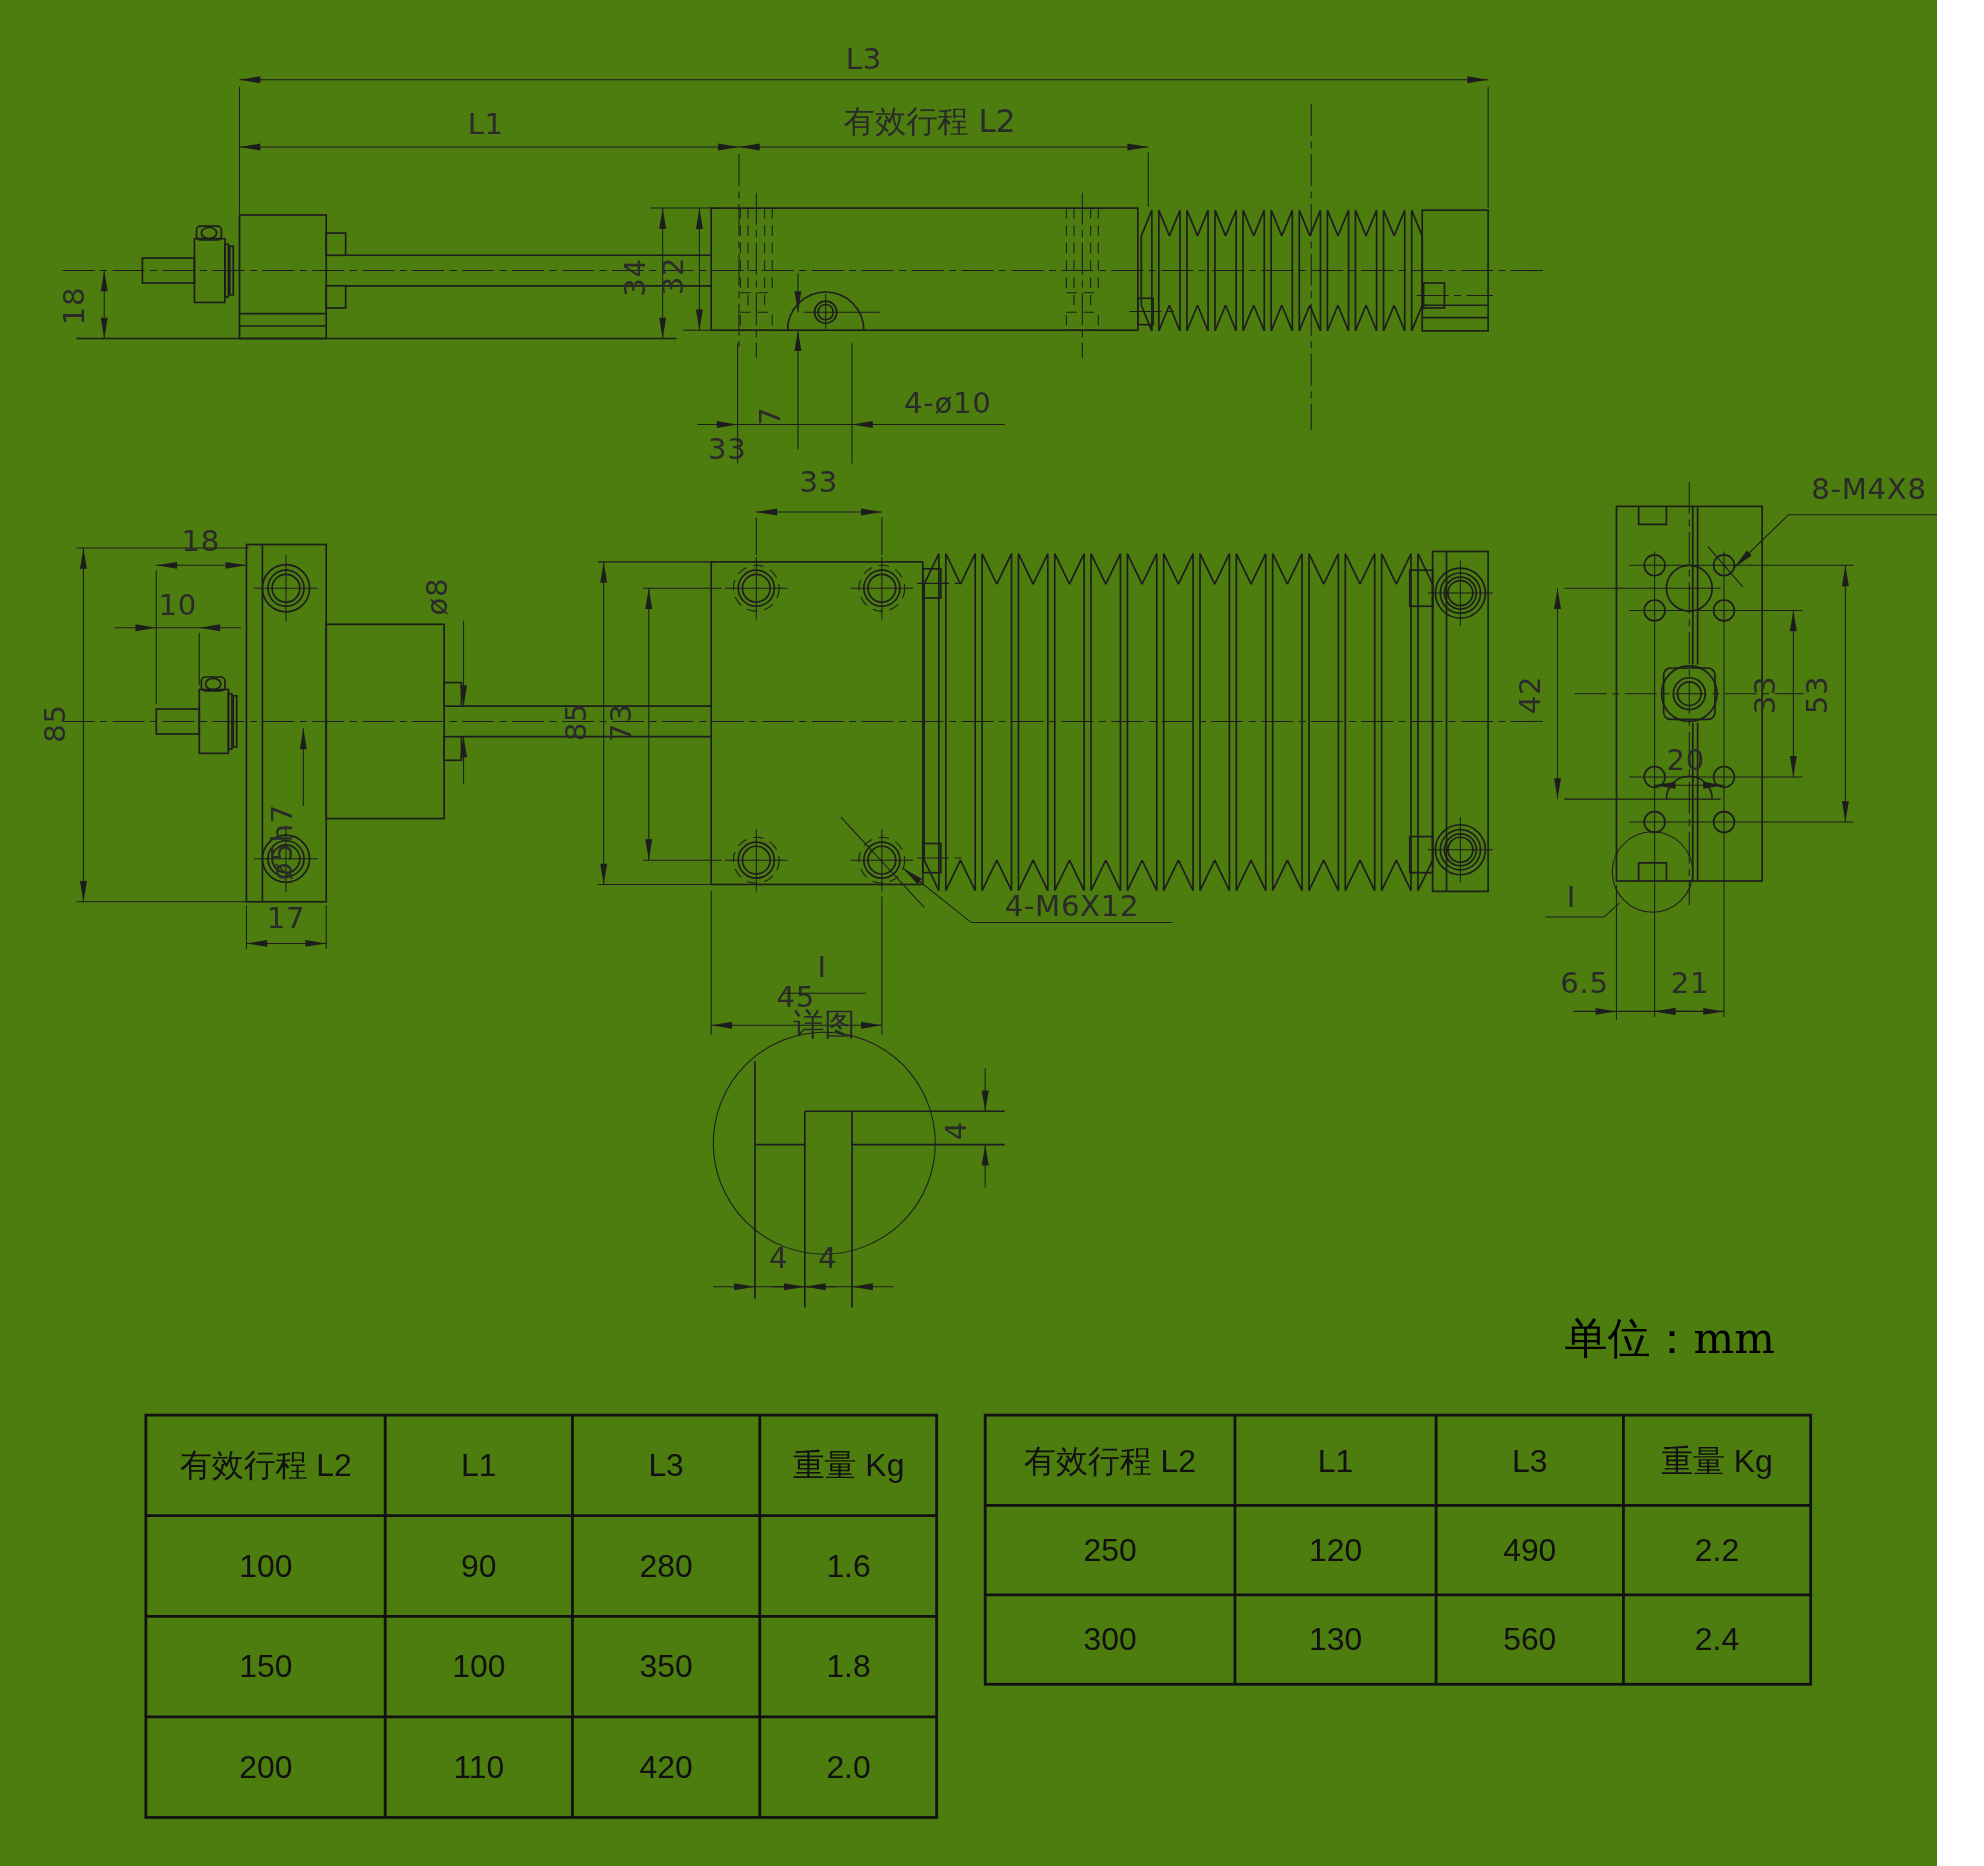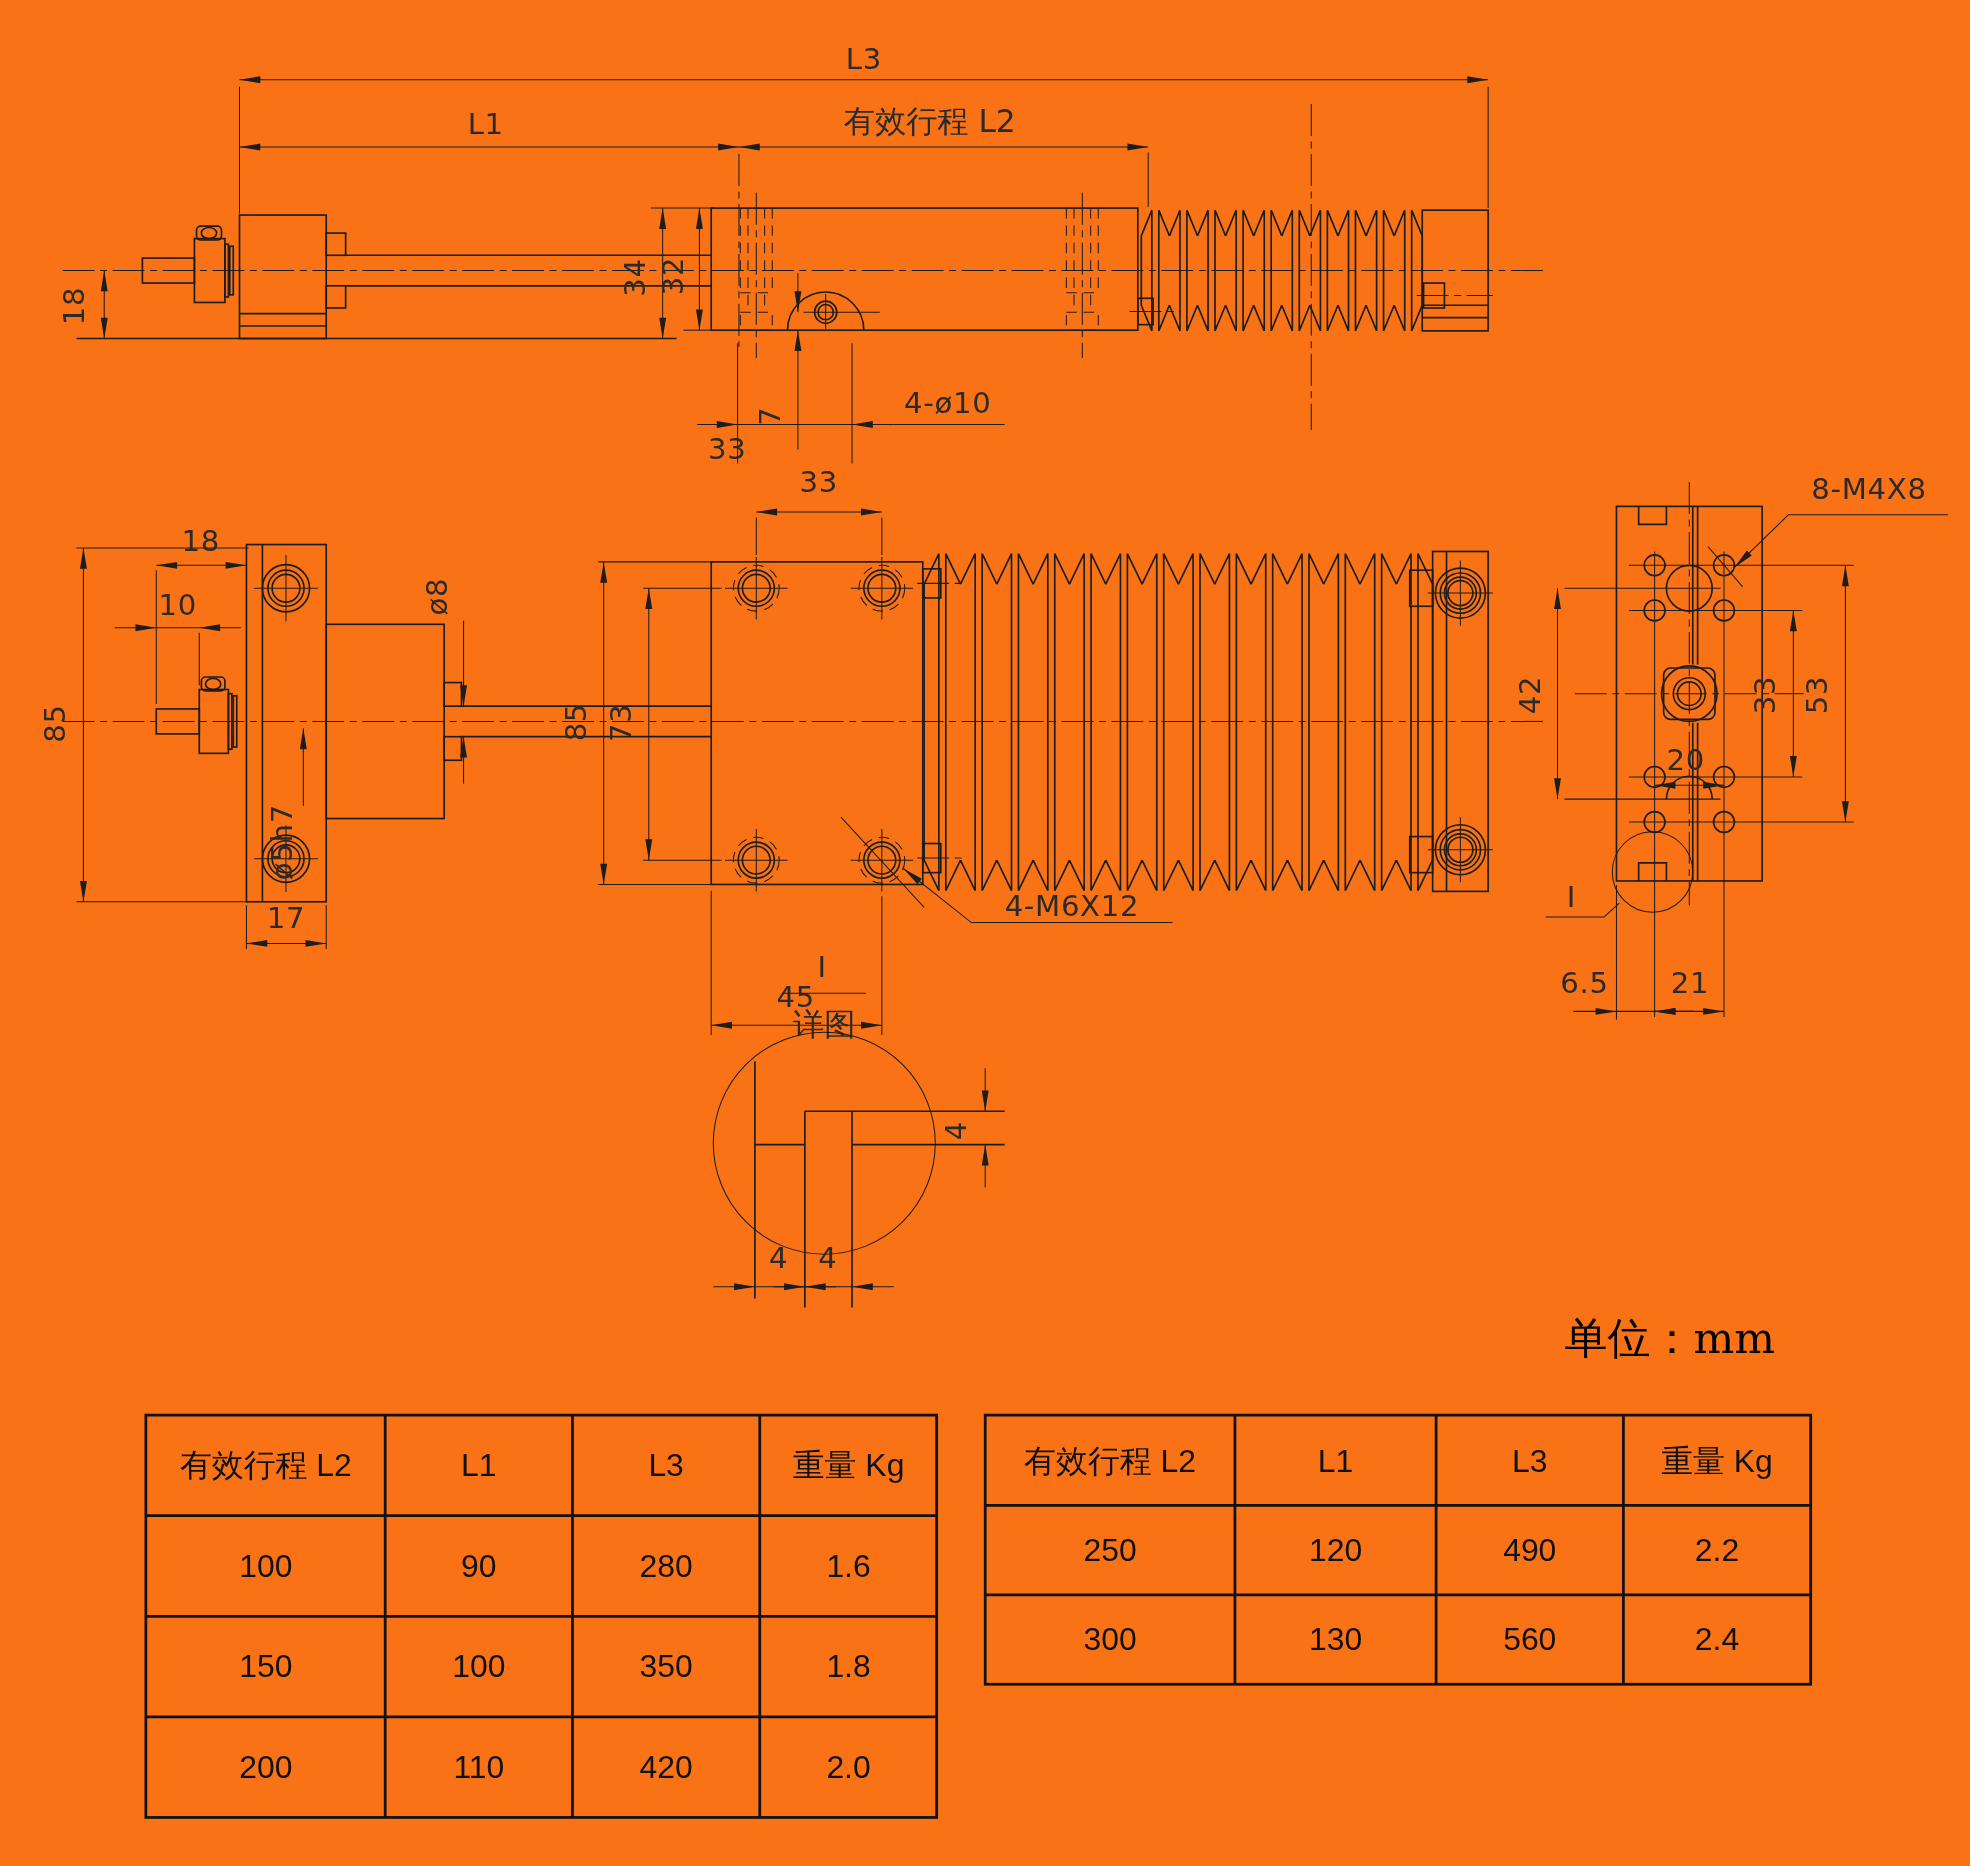--- a/index.html
+++ b/index.html
@@ -1,16 +1,16 @@
 <!DOCTYPE html>
 <html style="font-size:11px"><head>
 <meta charset="utf-8">
 <style>
   html,body{margin:0;padding:0;background:#fff;}
-  .page{position:relative;width:1937px;height:1866px;background:#f97316;overflow:hidden;padding-left:33px;}
+  .page{position:relative;width:1937px;height:1866px;background:#4d7c0f;overflow:hidden;}
   svg{position:absolute;left:0;top:0;}
   .o2{stroke:#1d1d1d;stroke-width:2.4;fill:none;}
   .tl{stroke:#1d1d1d;stroke-width:1.5;fill:none;}
   .tb{stroke:#111;stroke-width:4;fill:none;}
   .dash{stroke-dasharray:15 10;}
   .dd{stroke-dasharray:46 8 10 8;}
   .dt{font-family:"DejaVu Sans",sans-serif;font-size:42px;fill:#2a2a2a;letter-spacing:1px;}
   .dc{font-family:"DejaVu Sans",sans-serif;font-size:45px;fill:#2a2a2a;}
   .tt{font-family:"Liberation Sans","DejaVu Sans",sans-serif;font-size:46px;fill:#111;}
   .un{font-family:"DejaVu Serif","Liberation Serif",serif;font-size:62px;fill:#000;}

